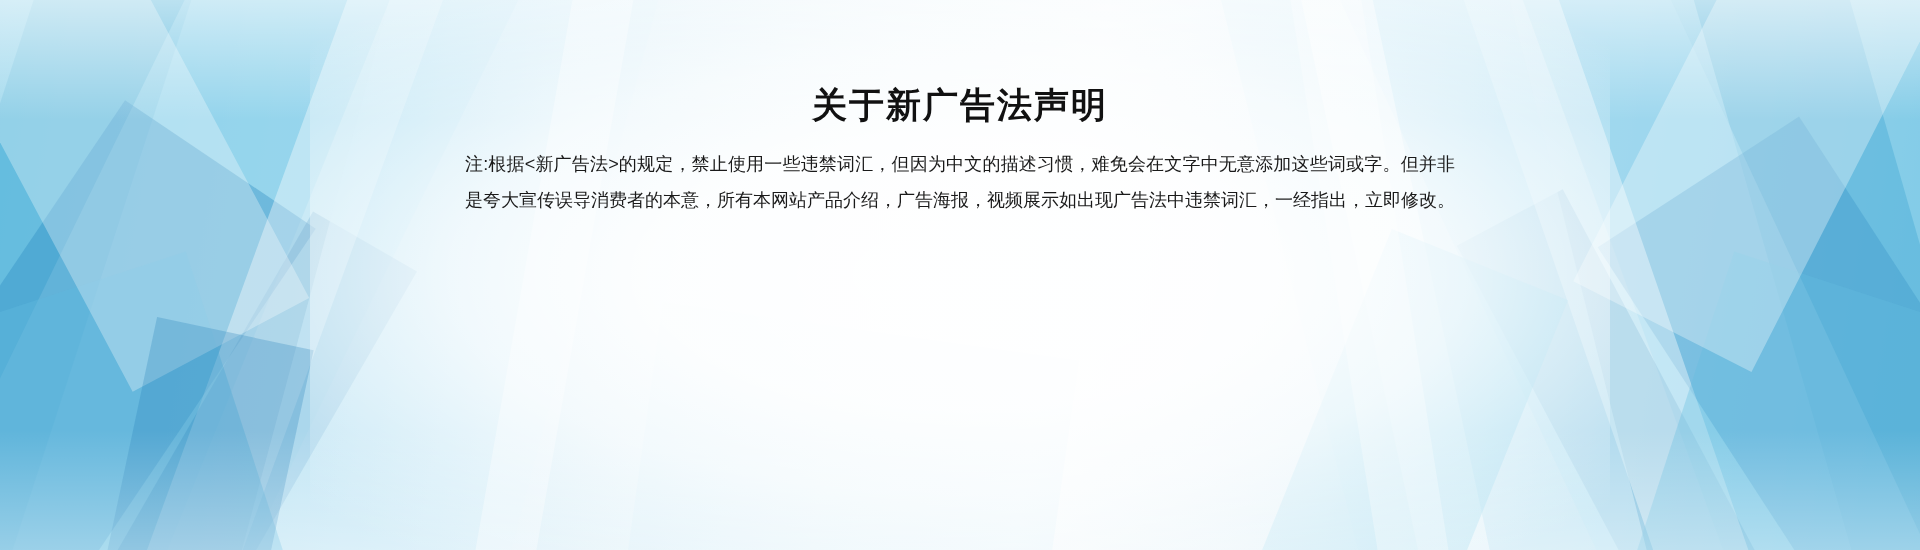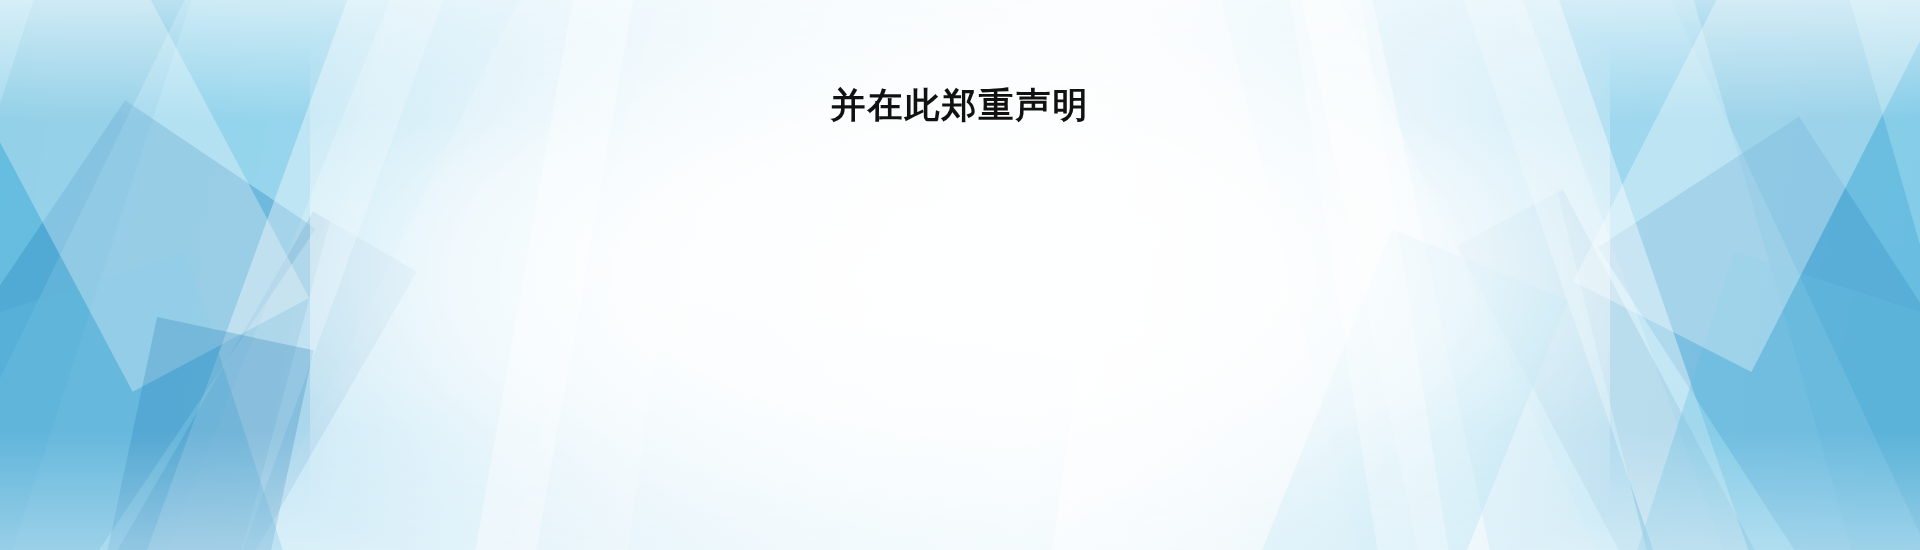--- a/index.html
+++ b/index.html
@@ -163,19 +163,20 @@
     <div class="shape m1"></div>
     <div class="shape m2"></div>
     <div class="shape m3"></div>
   </div>
 
   <div class="top-wash"></div>
   <div class="bottom-wash"></div>
   <div class="center-wash"></div>
 
   <div id="content">
-    <div id="statement-title">并在此郑重声明</div>
+    <div id="statement-title">关于新广告法声明</div>
 
     <div id="statement-body">
+      <p class="para">注:根据&lt;新广告法&gt;的规定，禁止使用一些违禁词汇，但因为中文的描述习惯，难免会在文字中无意添加这些词或字。但并非是夸大宣传误导消费者的本意，所有本网站产品介绍，广告海报，视频展示如出现广告法中违禁词汇，一经指出，立即修改。</p>
     </div>
   </div>
 
 </div>
 
 </body></html>

